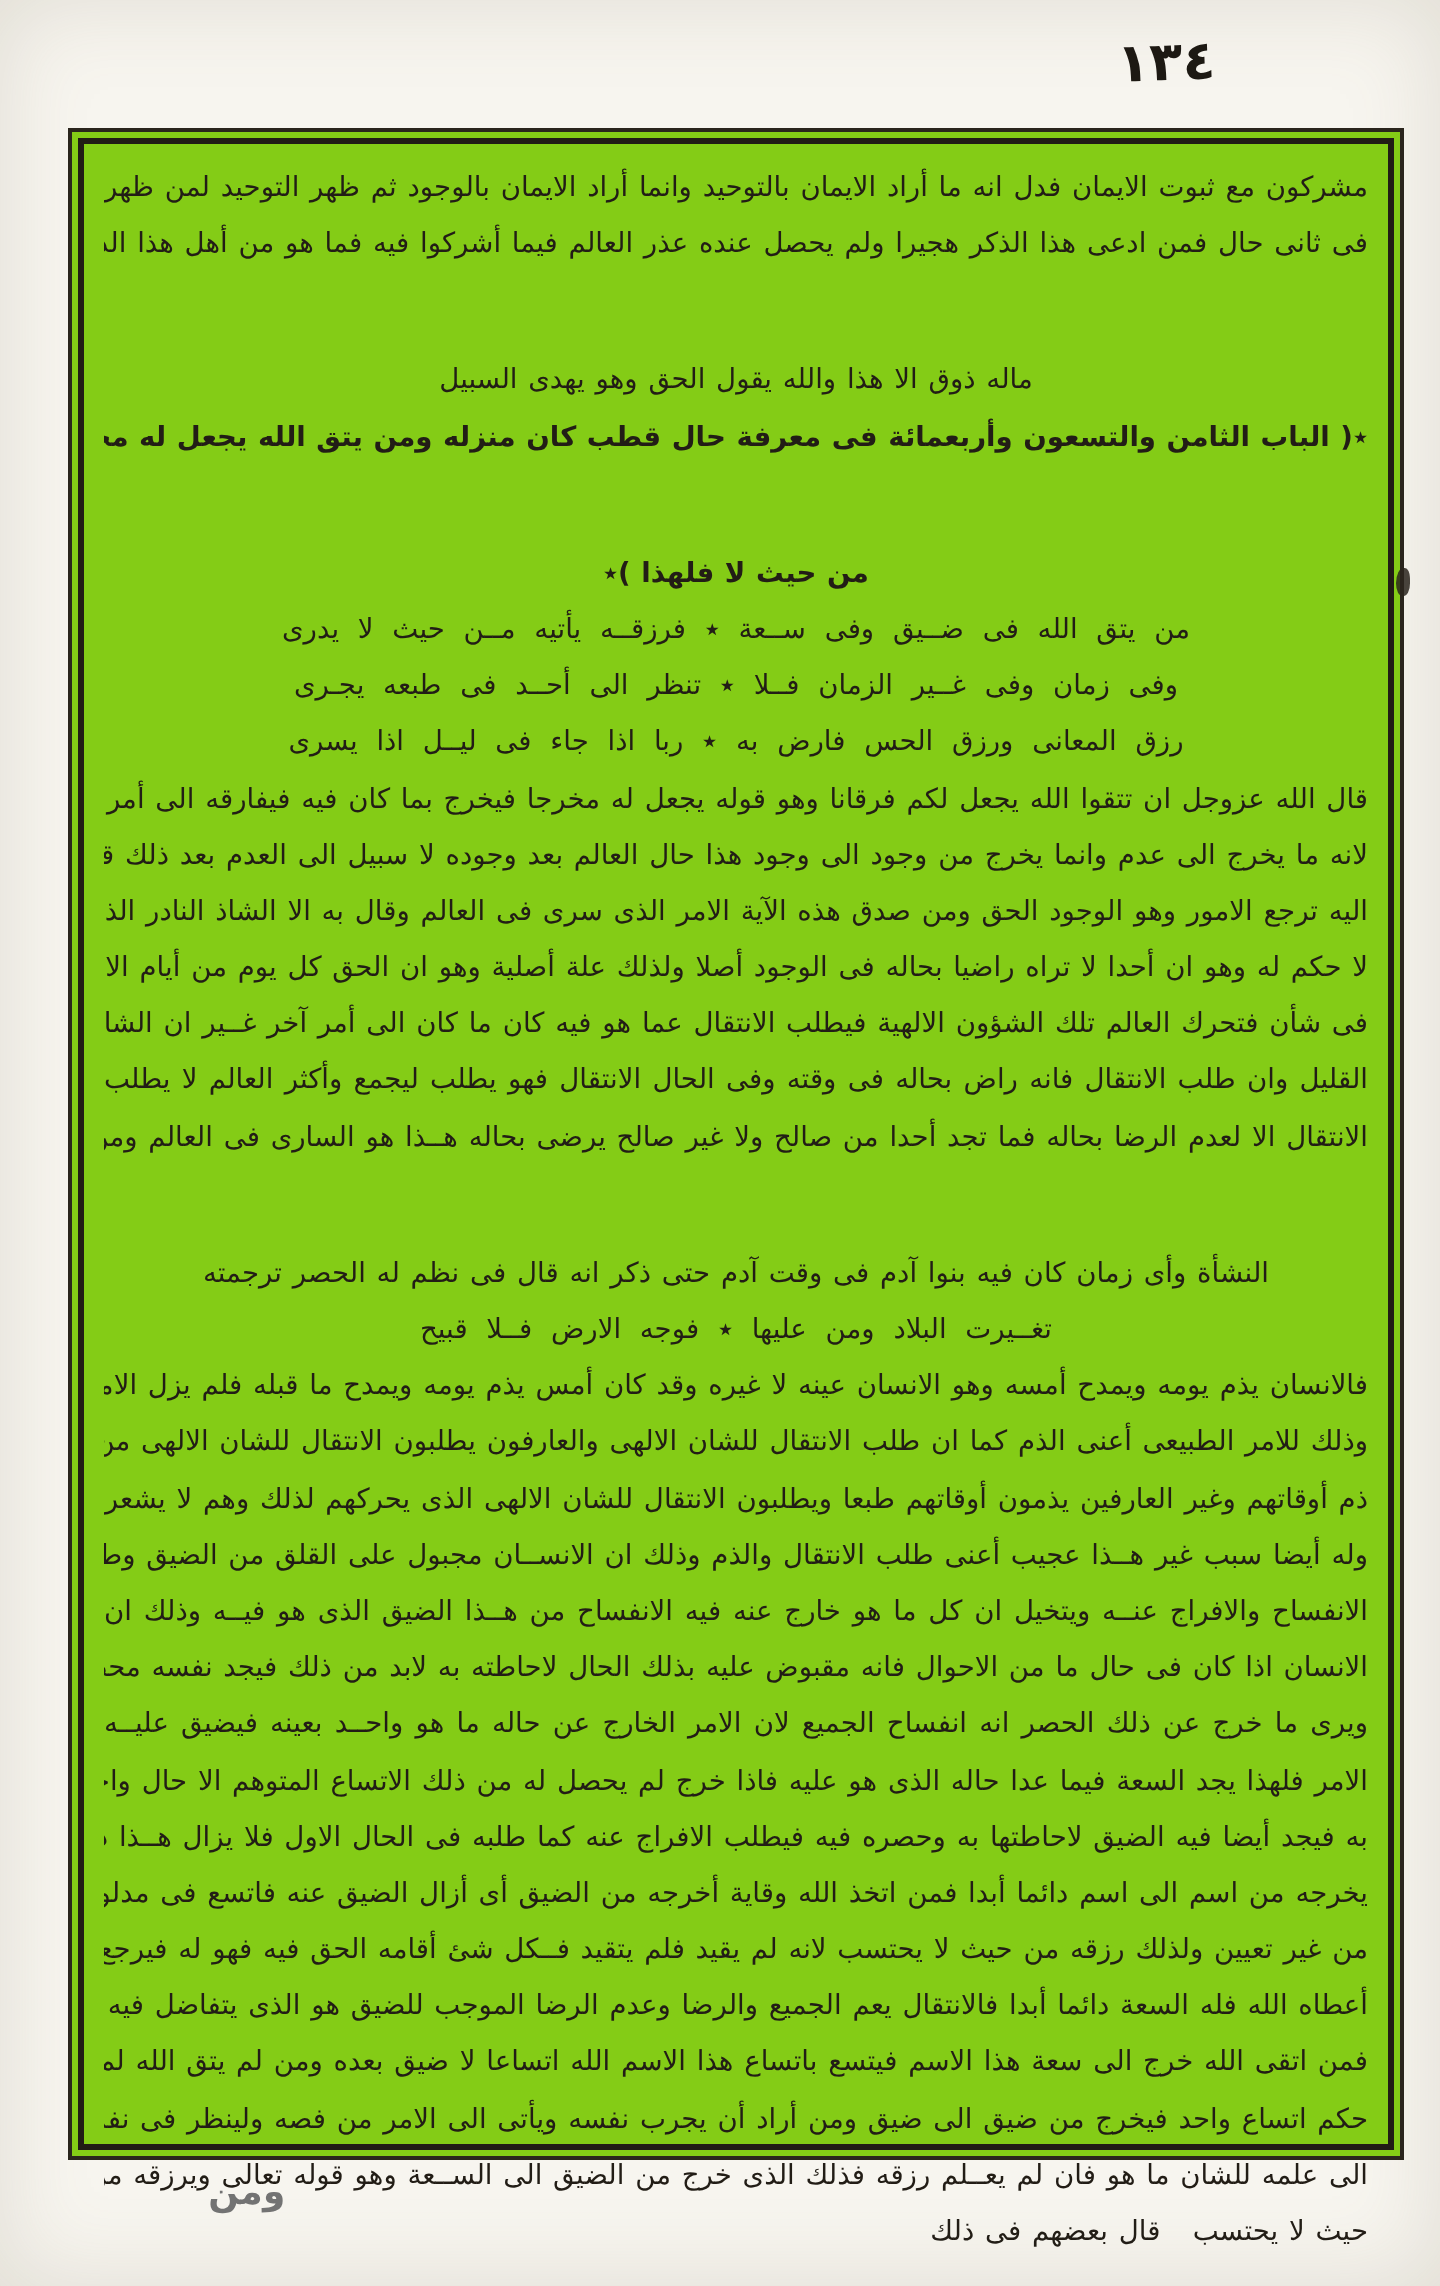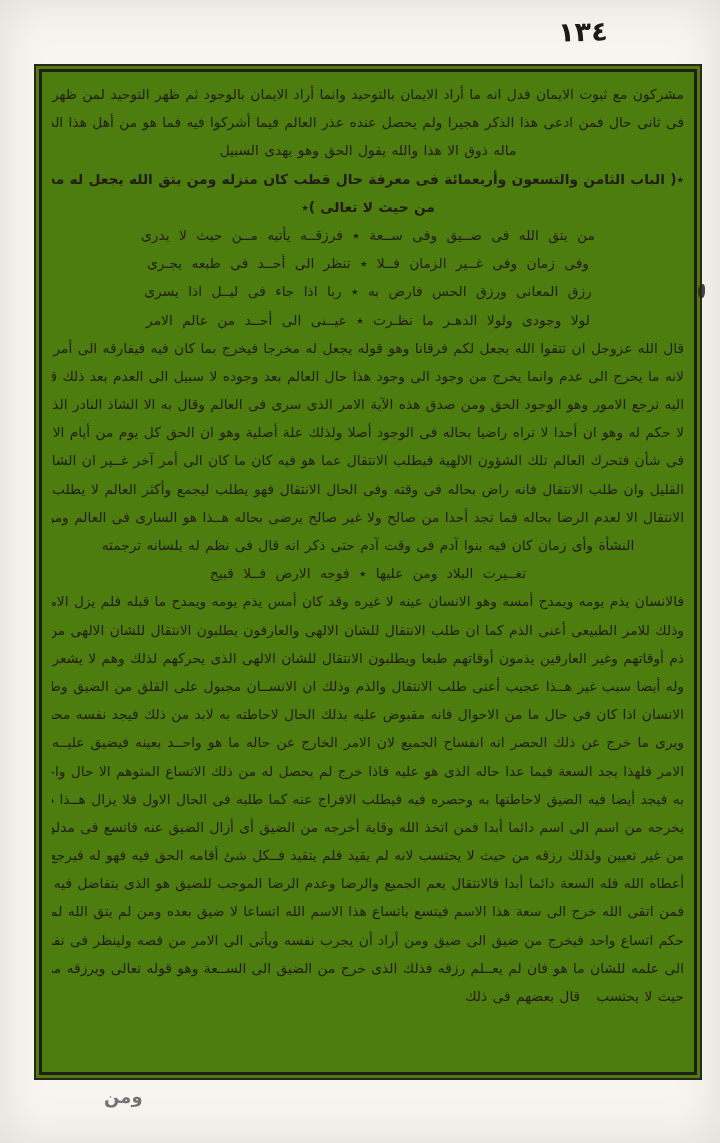--- a/index.html
+++ b/index.html
@@ -18,40 +18,40 @@
   .page-number{
     position:absolute;top:16px;left:548px;width:70px;
     text-align:center;font-size:27px;font-weight:bold;
     letter-spacing:2px;color:#1d1913;
     transform:rotate(-2deg);
   }
   .frame-outer{
     position:absolute;top:64px;left:34px;width:668px;height:1016px;
     border:2px solid #2a251d;
     box-sizing:border-box;
-    background:#4d7c0f;
+    background:#84cc16;
   }
   .frame-inner{
     position:absolute;inset:3px;
     border:3px solid #211c15;
     box-sizing:border-box;
   }
   .text-block{
     position:absolute;inset:8px 10px 6px 10px;
     direction:rtl;
     font-size:13.8px;
     line-height:28.2px;
   }
   .line{
     height:28.2px;overflow:hidden;white-space:nowrap;
     text-align:justify;text-align-last:justify;
     word-spacing:1px;
   }
   .line.center{
-    text-align:left;text-align-last:center;white-space:nowrap;
+    text-align:left;text-align-last:center;white-space:nowrap;margin-top:40px;
   }
   .line.right{
     text-align:center;text-align-last:right;
   }
   .line.verse{
     text-align:right;text-align-last:center;
     word-spacing:5px;
   }
   .line.heading{font-weight:bold;word-spacing:0.5px;}
   .catchword{
@@ -72,38 +72,38 @@
 
 <div class="page-number">١٣٤</div>
 
 <div class="frame-outer">
   <div class="frame-inner">
     <div class="text-block" id="text-block">
         <div class="line justify">مشركون مع ثبوت الايمان فدل انه ما أراد الايمان بالتوحيد وانما أراد الايمان بالوجود ثم ظهر التوحيد لمن ظهر</div>
         <div class="line justify">فى ثانى حال فمن ادعى هذا الذكر هجيرا ولم يحصل عنده عذر العالم فيما أشركوا فيه فما هو من أهل هذا الذكر فانه</div>
         <div class="line center">ماله ذوق الا هذا والله يقول الحق وهو يهدى السبيل</div>
         <div class="line justify heading">٭( الباب الثامن والتسعون وأربعمائة فى معرفة حال قطب كان منزله ومن يتق الله يجعل له مخرجا ويرزقه</div>
-        <div class="line center heading">من حيث لا تعالى )٭</div>
+        <div class="line center heading">من حيث لا فلهذا )٭</div>
         <div class="line verse">من يتق الله فى ضــيق وفى ســعة ٭ فرزقــه يأتيه مــن حيث لا يدرى</div>
         <div class="line verse">وفى زمان وفى غــير الزمان فــلا ٭ تنظر الى أحــد فى طبعه يجـرى</div>
         <div class="line verse">رزق المعانى ورزق الحس فارض به ٭ ربا اذا جاء فى ليــل اذا يسرى</div>
-        <div class="line verse">لولا وجودى ولولا الدهـر ما نظـرت ٭ عيــنى الى أحــد من عالم الامر</div>
         <div class="line justify">قال الله عزوجل ان تتقوا الله يجعل لكم فرقانا وهو قوله يجعل له مخرجا فيخرج بما كان فيه فيفارقه الى أمر آخر</div>
         <div class="line justify">لانه ما يخرج الى عدم وانما يخرج من وجود الى وجود هذا حال العالم بعد وجوده لا سبيل الى العدم بعد ذلك قال</div>
         <div class="line justify">اليه ترجع الامور وهو الوجود الحق ومن صدق هذه الآية الامر الذى سرى فى العالم وقال به الا الشاذ النادر الذى</div>
         <div class="line justify">لا حكم له وهو ان أحدا لا تراه راضيا بحاله فى الوجود أصلا ولذلك علة أصلية وهو ان الحق كل يوم من أيام الانفاس</div>
         <div class="line justify">فى شأن فتحرك العالم تلك الشؤون الالهية فيطلب الانتقال عما هو فيه كان ما كان الى أمر آخر غــير ان الشاذ</div>
         <div class="line justify">القليل وان طلب الانتقال فانه راض بحاله فى وقته وفى الحال الانتقال فهو يطلب ليجمع وأكثر العالم لا يطلب</div>
         <div class="line justify">الانتقال الا لعدم الرضا بحاله فما تجد أحدا من صالح ولا غير صالح يرضى بحاله هــذا هو السارى فى العالم ومن هــذا</div>
-        <div class="line center">النشأة وأى زمان كان فيه بنوا آدم فى وقت آدم حتى ذكر انه قال فى نظم له بلسانه ترجمته</div>
+        <div class="line center">النشأة وأى زمان كان فيه بنوا آدم فى وقت آدم حتى ذكر انه قال فى نظم له الحصر ترجمته</div>
         <div class="line verse">تغــيرت البلاد ومن عليها ٭ فوجه الارض فــلا قبيح</div>
         <div class="line justify">فالانسان يذم يومه ويمدح أمسه وهو الانسان عينه لا غيره وقد كان أمس يذم يومه ويمدح ما قبله فلم يزل الامر هكذا</div>
         <div class="line justify">وذلك للامر الطبيعى أعنى الذم كما ان طلب الانتقال للشان الالهى والعارفون يطلبون الانتقال للشان الالهى من غير</div>
         <div class="line justify">ذم أوقاتهم وغير العارفين يذمون أوقاتهم طبعا ويطلبون الانتقال للشان الالهى الذى يحركهم لذلك وهم لا يشعرون</div>
         <div class="line justify">وله أيضا سبب غير هــذا عجيب أعنى طلب الانتقال والذم وذلك ان الانســان مجبول على القلق من الضيق وطلب</div>
+        <div class="line justify">الانفساح والافراج عنــه ويتخيل ان كل ما هو خارج عنه فيه الانفساح من هــذا الضيق الذى هو فيــه وذلك ان</div>
         <div class="line justify">الانسان اذا كان فى حال ما من الاحوال فانه مقبوض عليه بذلك الحال لاحاطته به لابد من ذلك فيجد نفسه محصورا</div>
         <div class="line justify">ويرى ما خرج عن ذلك الحصر انه انفساح الجميع لان الامر الخارج عن حاله ما هو واحــد بعينه فيضيق عليــه</div>
         <div class="line justify">الامر فلهذا يجد السعة فيما عدا حاله الذى هو عليه فاذا خرج لم يحصل له من ذلك الاتساع المتوهم الا حال واحدة تحتاط</div>
         <div class="line justify">به فيجد أيضا فيه الضيق لاحاطتها به وحصره فيه فيطلب الافراج عنه كما طلبه فى الحال الاول فلا يزال هــذا ديدنه والله</div>
         <div class="line justify">يخرجه من اسم الى اسم دائما أبدا فمن اتخذ الله وقاية أخرجه من الضيق أى أزال الضيق عنه فاتسع فى مدلول الاسم الله</div>
         <div class="line justify">من غير تعيين ولذلك رزقه من حيث لا يحتسب لانه لم يقيد فلم يتقيد فــكل شئ أقامه الحق فيه فهو له فيرجع محيطا بما</div>
         <div class="line justify">أعطاه الله فله السعة دائما أبدا فالانتقال يعم الجميع والرضا وعدم الرضا الموجب للضيق هو الذى يتفاضل فيه الخلق</div>
         <div class="line justify">فمن اتقى الله خرج الى سعة هذا الاسم فيتسع باتساع هذا الاسم الله اتساعا لا ضيق بعده ومن لم يتق الله لم يشهد سوى</div>
         <div class="line justify">حكم اتساع واحد فيخرج من ضيق الى ضيق ومن أراد أن يجرب نفسه ويأتى الى الامر من فصه ولينظر فى نفسه</div>
         <div class="line justify">الى علمه للشان ما هو فان لم يعــلم رزقه فذلك الذى خرج من الضيق الى الســعة وهو قوله تعالى ويرزقه من</div>

